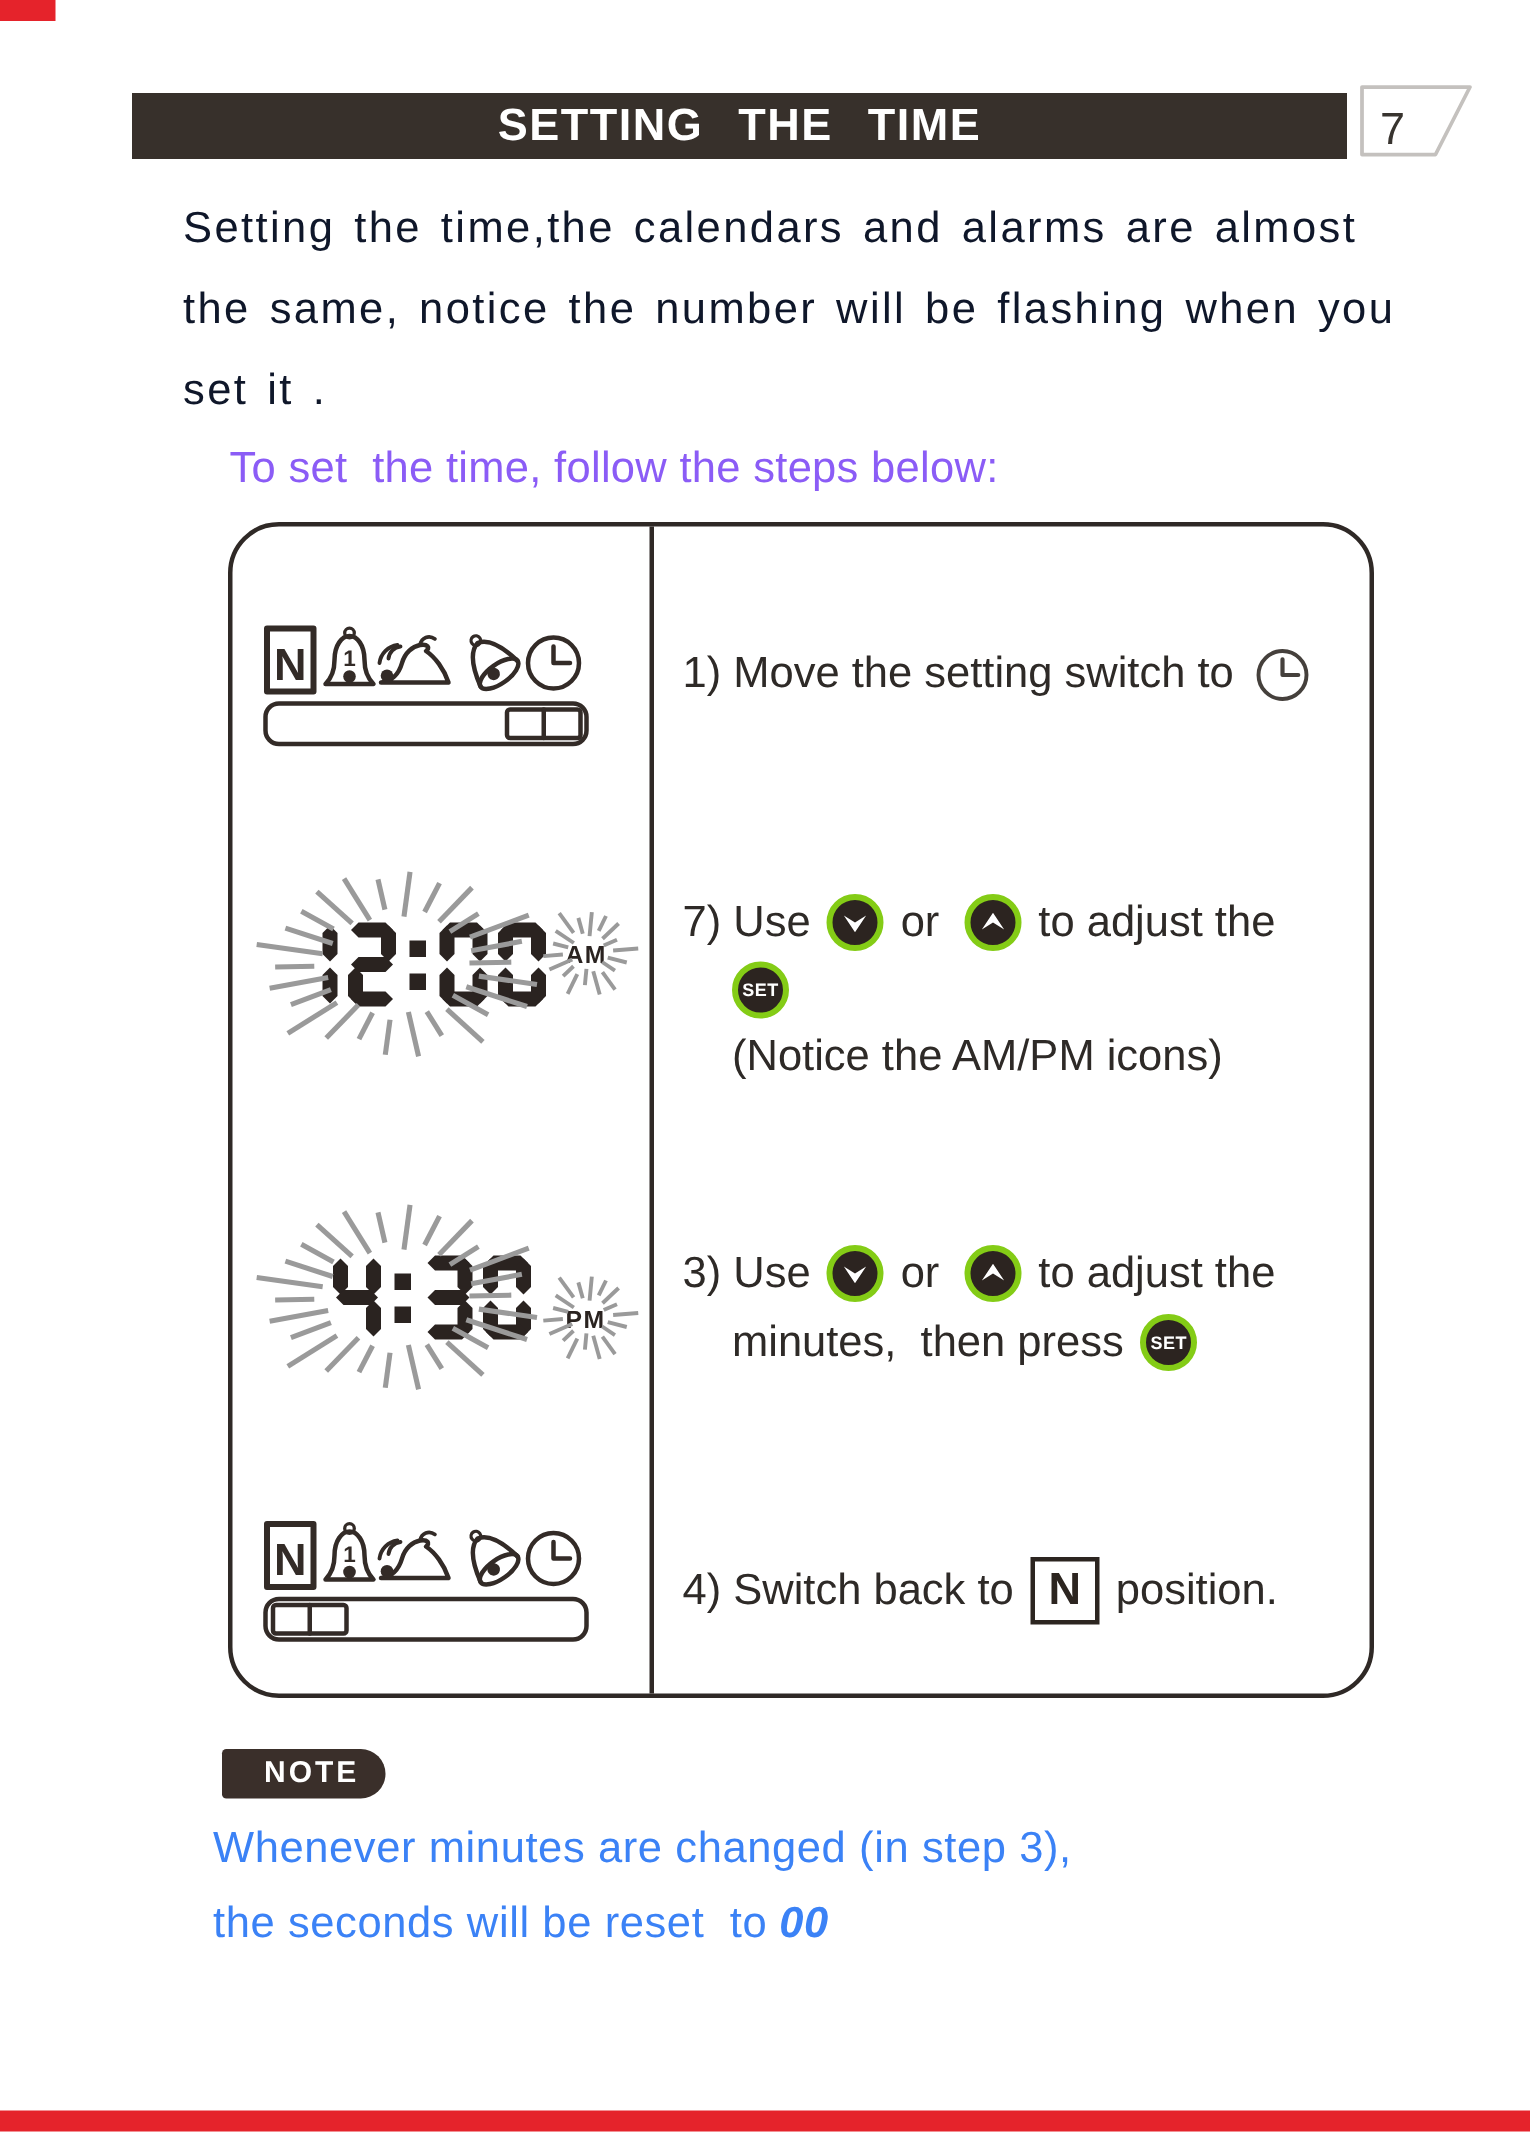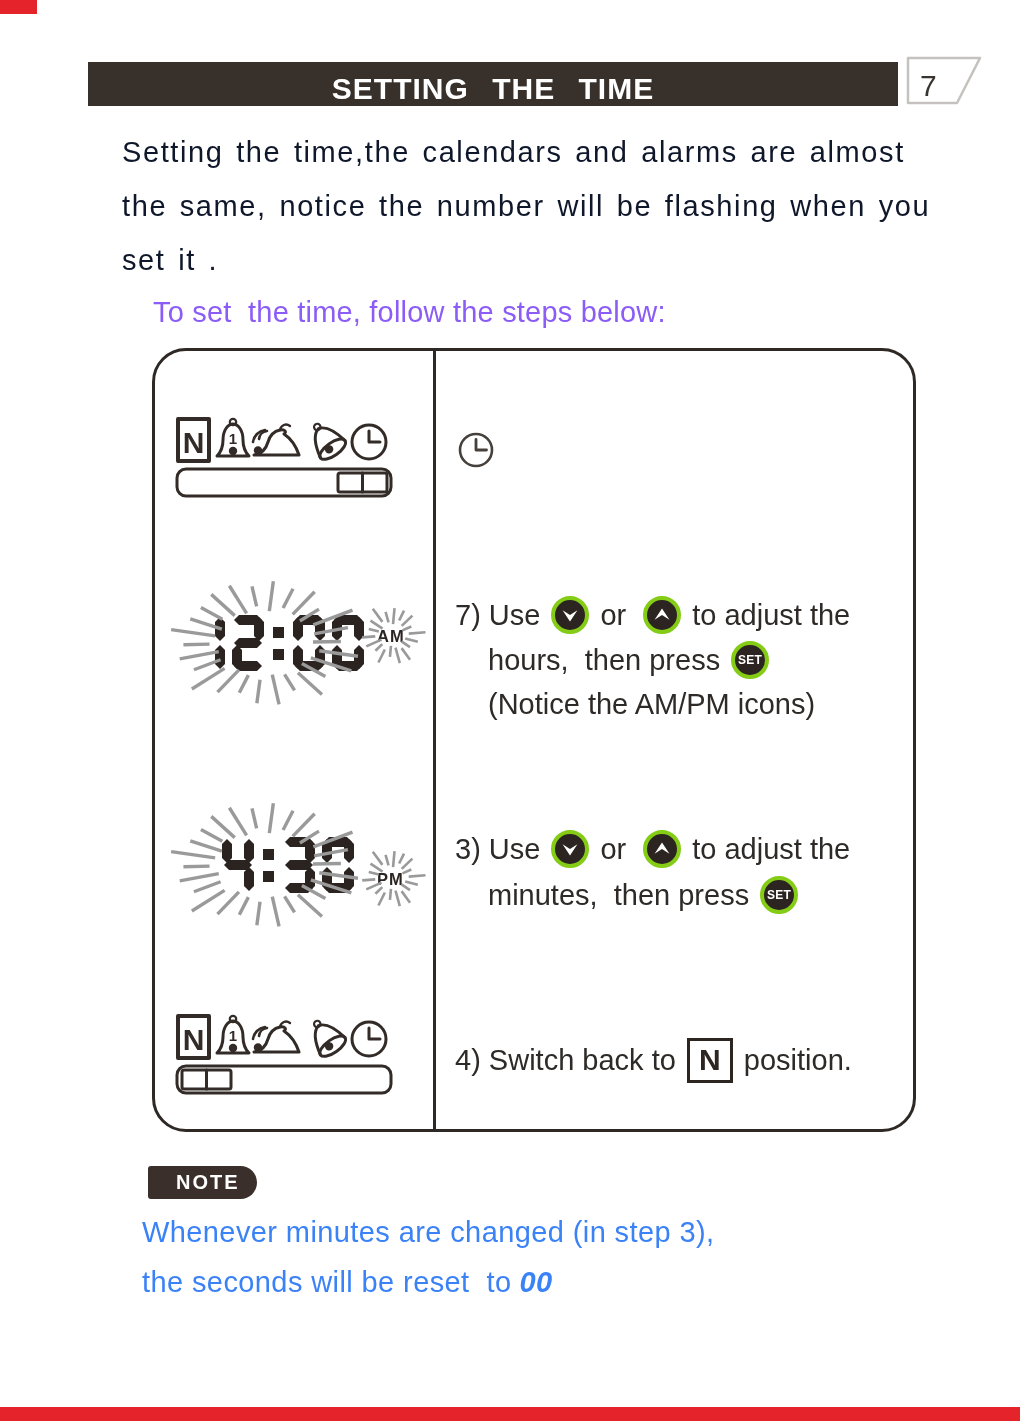--- a/index.html
+++ b/index.html
@@ -2,21 +2,21 @@
 <html><head>
 <meta charset="utf-8">
 <style>
   html,body{margin:0;padding:0;}
   body{width:1020px;height:1421px;position:relative;background:#fff;overflow:hidden;
        font-family:"Liberation Sans",sans-serif;color:#3b3633;}
   .abs{position:absolute;}
   .pre{white-space:pre;}
   .redmark{background:#e5232b;}
   .header-bar{left:88px;top:62px;width:810px;height:44px;background:#37302b;color:#fff;
-      display:flex;align-items:flex-end;justify-content:center;font-weight:bold;font-size:30px;
+      display:flex;align-items:center;justify-content:center;font-weight:bold;font-size:30px;
       letter-spacing:1px;word-spacing:14px;}
   .intro{left:122px;font-size:29px;letter-spacing:1.6px;word-spacing:3px;color:#0f172a;}
   .subhead{left:153px;top:296px;font-size:29px;letter-spacing:.2px;color:#8b5cf6;}
   .stepsbox{left:152px;top:348px;width:758px;height:778px;border:3px solid #2f2926;border-radius:34px;}
   .divider{left:433px;top:351px;width:3px;height:778px;background:#2f2926;}
   .srow{display:flex;align-items:center;gap:11px;font-size:29px;color:#2e2a27;}
   .cbtn{display:inline-flex;width:30px;height:30px;border-radius:50%;background:#2c2420;
       border:4px solid #84cc16;align-items:center;justify-content:center;flex:none;}
   .setbtn{font-size:12px;color:#fff;font-weight:bold;letter-spacing:.3px;}
   .nbox{display:inline-block;border:3px solid #2c2520;min-width:26px;text-align:center;
@@ -252,20 +252,21 @@
       </g>
       <rect x="2" y="57" width="214" height="27" rx="9"></rect>
       <rect x="7" y="61" width="49" height="19" rx="2" fill="#fff"></rect>
       <line x1="31.5" y1="61" x2="31.5" y2="80"></line>
     </g>
     <text x="18.5" y="41" font-size="30" font-weight="bold" fill="#332b27" text-anchor="middle">N</text>
     <text x="58" y="32" font-size="15" font-weight="bold" fill="#332b27" text-anchor="middle">1</text>
   </svg>
 
 <div class="abs srow" style="left:455px;top:428px">
+  <span class="pre">1) Move the setting switch to</span>
   <svg width="42" height="42">
     <circle cx="21" cy="22" r="16" fill="none" stroke="#45403c" stroke-width="2.6"></circle>
     <path d="M21,22 L21,11.5 M21,22 L31.5,22" stroke="#45403c" stroke-width="2.8" fill="none" stroke-linecap="round"></path>
   </svg>
 </div>
 
 <div class="abs srow" style="left:455px;top:596px">
   <span class="pre">7) Use</span>
   <span class="cbtn">
     <svg width="26" height="26" viewBox="0 0 28 28">
@@ -274,21 +275,20 @@
   </span>
   <span class="pre">or</span>
   <span class="cbtn" style="margin-left:6px">
     <svg width="26" height="26" viewBox="0 0 28 28">
         <polygon points="6,19 14,7 22,19 14,14" fill="#fff"></polygon>
       </svg>
   </span>
   <span class="pre">to adjust the</span>
 </div>
 <div class="abs srow" style="left:488px;top:641px">
-  <span class="pre">hours,  then press</span>
   <span class="cbtn setbtn">
     <span>SET</span>
   </span>
 </div>
 <div class="abs srow" style="left:488px;top:688px">
   <span class="pre">(Notice the AM/PM icons)</span>
 </div>
 
 <div class="abs srow" style="left:455px;top:830px">
   <span class="pre">3) Use</span>

